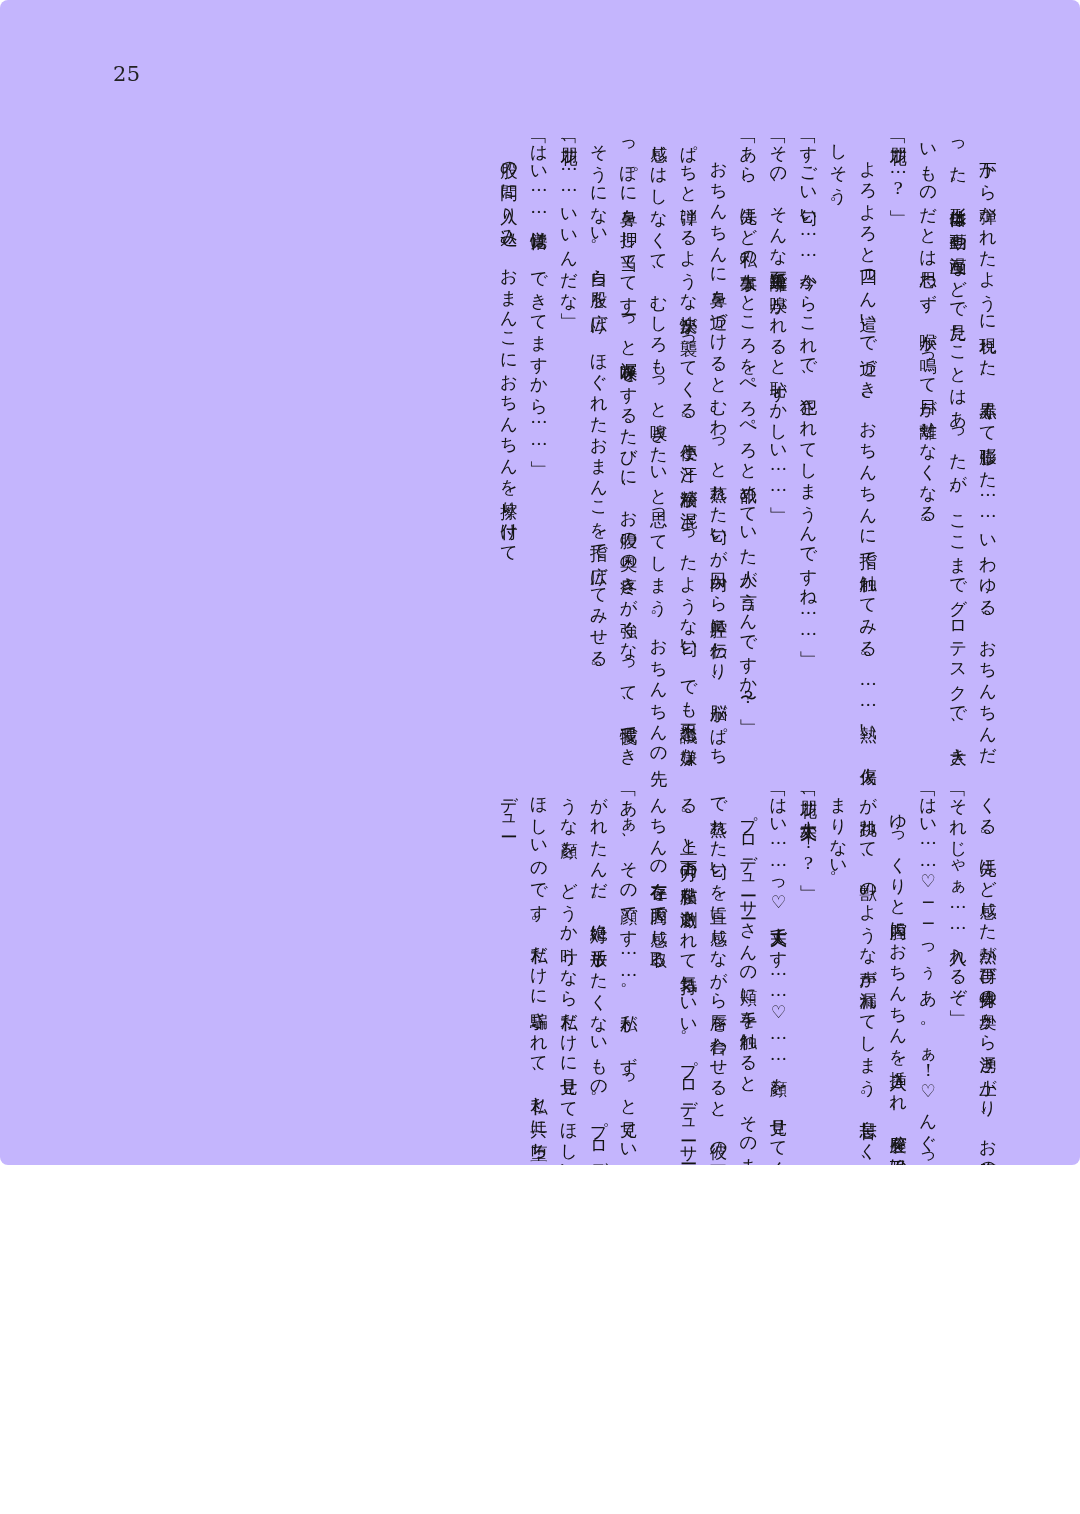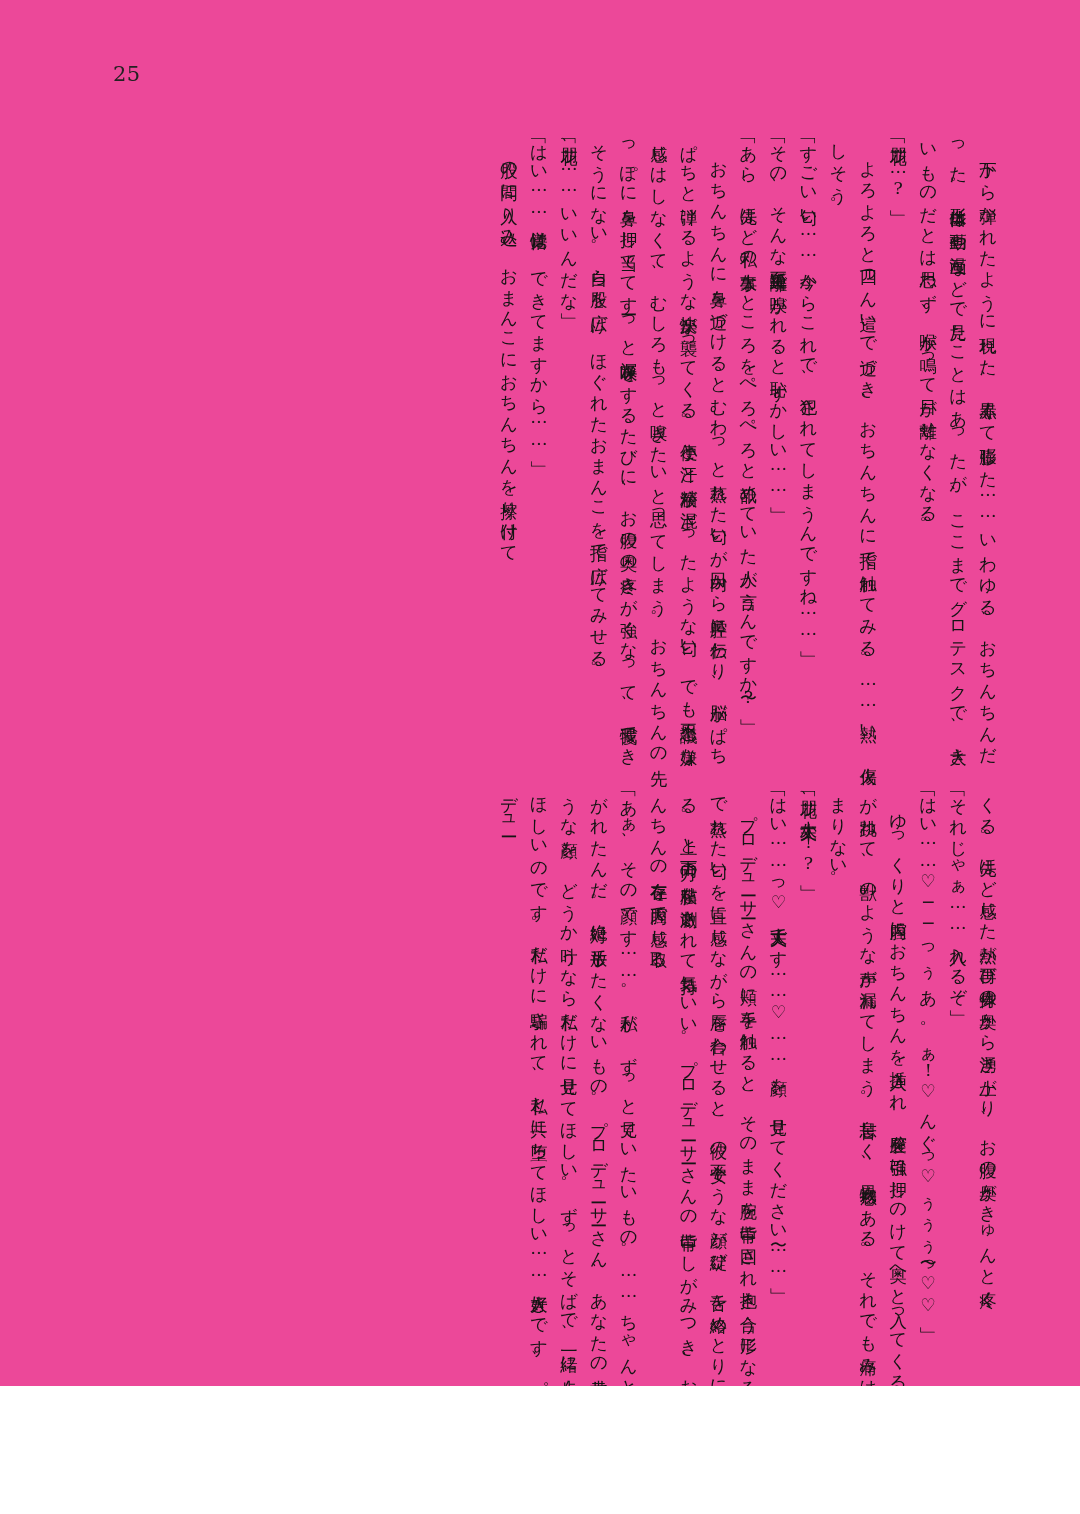--- a/index.html
+++ b/index.html
@@ -3,25 +3,26 @@
 <meta charset="utf-8">
 <style>
   html, body {
     margin: 0;
     padding: 0;
     background: #ffffff;
   }
   .page {
     position: relative;
     width: 1080px;
-    height: 1386px;
-    background: #ec4899;
+    height: 1165px;
+    background: #c4b5fd;
     overflow: hidden;
     font-family: "DejaVu Serif", "Liberation Serif", serif;
     color: #1a1a1a;
+    border-radius: 8px;
   }
   .page-number {
     position: absolute;
     left: 113px;
     top: 62px;
     font-size: 21px;
     font-family: "DejaVu Serif", "Liberation Serif", serif;
     color: #222;
     letter-spacing: 0.5px;
   }

